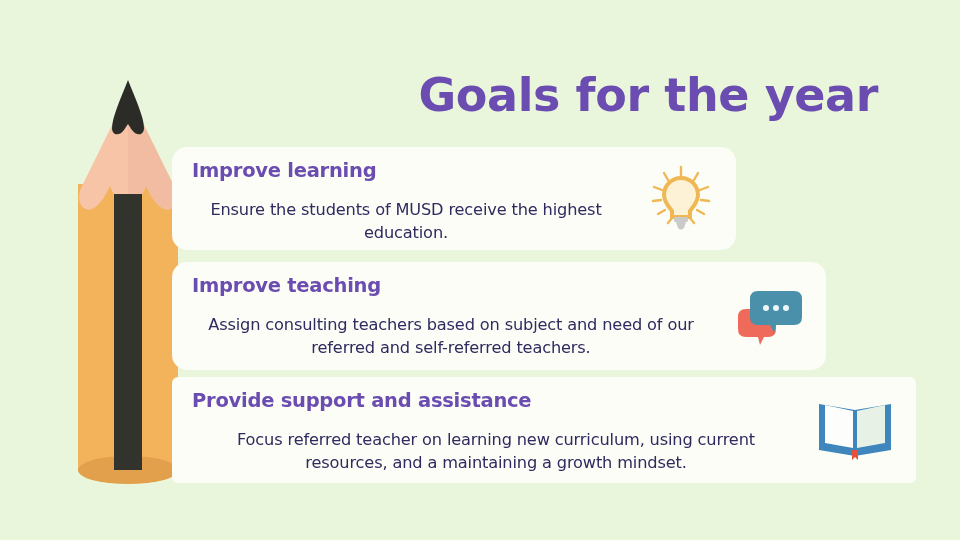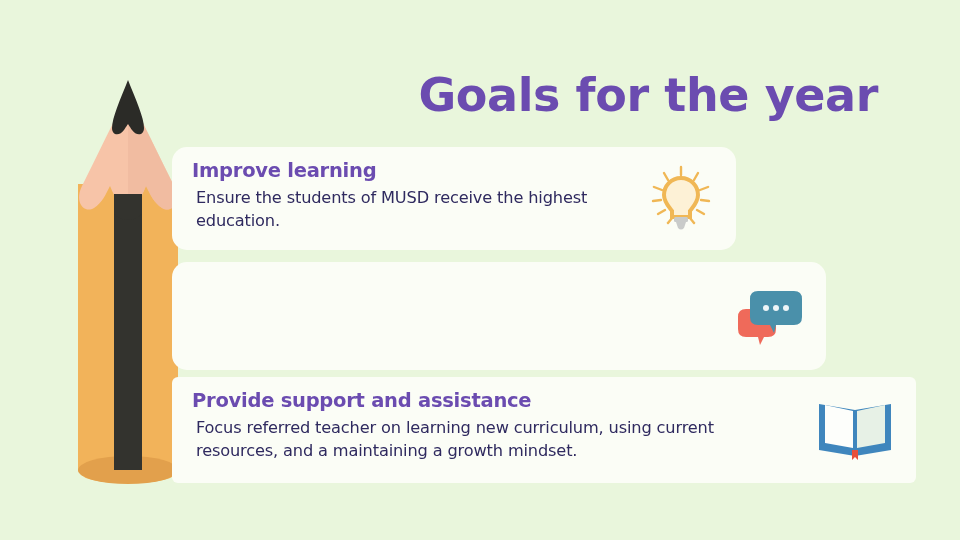--- a/index.html
+++ b/index.html
@@ -74,22 +74,23 @@
     line-height: 1.18;
     margin: 0 0 3px 0;
     white-space: nowrap;
   }
   .card-body {
     font-family: "DejaVu Sans", sans-serif;
     font-size: 16.2px;
     font-weight: 400;
     color: #2f2a5f;
     line-height: 1.42;
-    margin: 4px;
+    margin: 16px;
     letter-spacing: -0.15px;
+    text-align: center;
   }
 
   .card-icon {
     position: absolute;
     top: 50%;
     transform: translateY(-50%);
   }
   #icon-0 { right: 24px; width: 62px;  height: 68px; }
   #icon-1 { right: 22px; width: 70px;  height: 62px; }
   #icon-2 { right: 22px; width: 78px;  height: 60px; }
@@ -152,20 +153,24 @@
         </g>
         <path d="M31 13 C 21 13, 14 21, 14 30 C 14 37, 19 42, 22 46 L22 52 L40 52 L40 46
                  C 43 42, 48 37, 48 30 C 48 21, 41 13, 31 13 Z" fill="#fdf1d6" stroke="#f0b755" stroke-width="4"></path>
         <rect x="24" y="52" width="14" height="5" rx="1.5" fill="#c9cbca"></rect>
         <path d="M26 57 L36 57 L34 63 Q31 66 28 63 Z" fill="#c9cbca"></path>
       </svg>
     </div>
   </div>
 
   <div class="card" id="card-1">
+    <div class="card-text">
+      <p class="card-heading">Improve teaching</p>
+      <p class="card-body">Assign consulting teachers based on subject and need of our referred and self-referred teachers.</p>
+    </div>
     <div class="card-icon" id="icon-1">
       <svg viewBox="0 0 70 62" width="70" height="62" xmlns="http://www.w3.org/2000/svg">
 
         <path d="M12 24 L34 24 Q42 24 42 32 L42 44 Q42 52 34 52 L30 52 L26 60 L24 52 L12 52
                  Q4 52 4 44 L4 32 Q4 24 12 24 Z" fill="#ef6a5a"></path>
 
         <path d="M24 6 L60 6 Q68 6 68 14 L68 32 Q68 40 60 40 L42 40 L40 48 L36 40 L24 40
                  Q16 40 16 32 L16 14 Q16 6 24 6 Z" fill="#4a90aa"></path>
         <circle cx="32" cy="23" r="3" fill="#eef6f8"></circle>
         <circle cx="42" cy="23" r="3" fill="#eef6f8"></circle>

